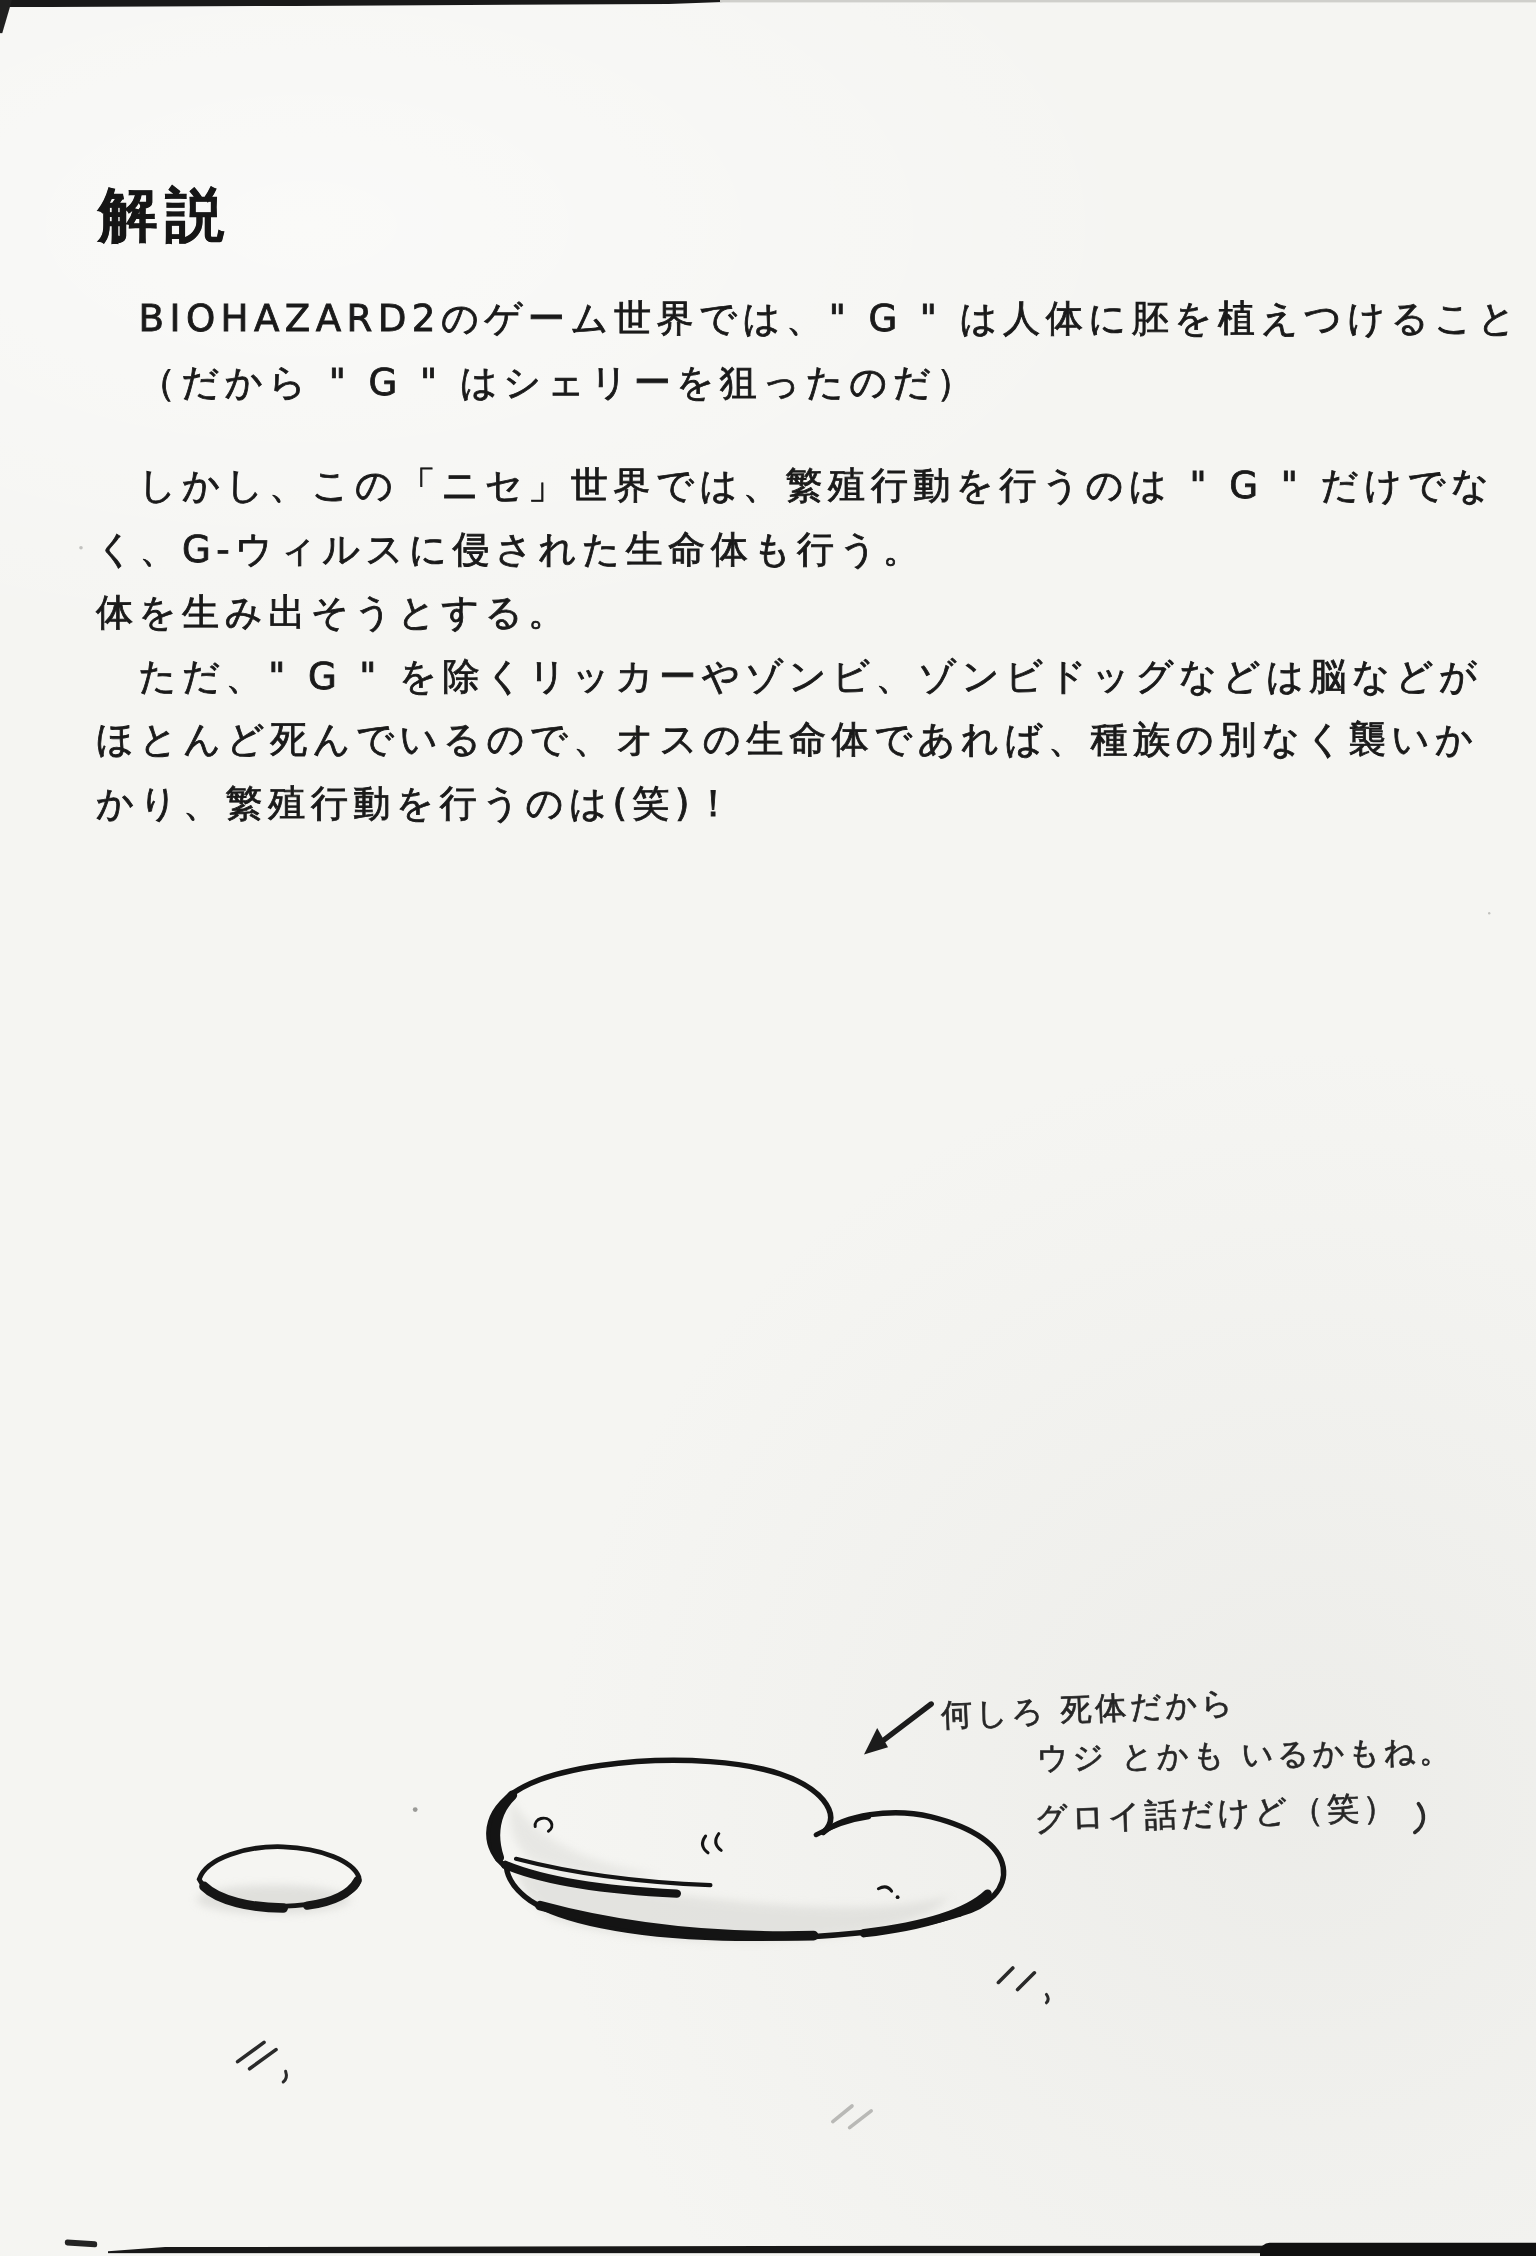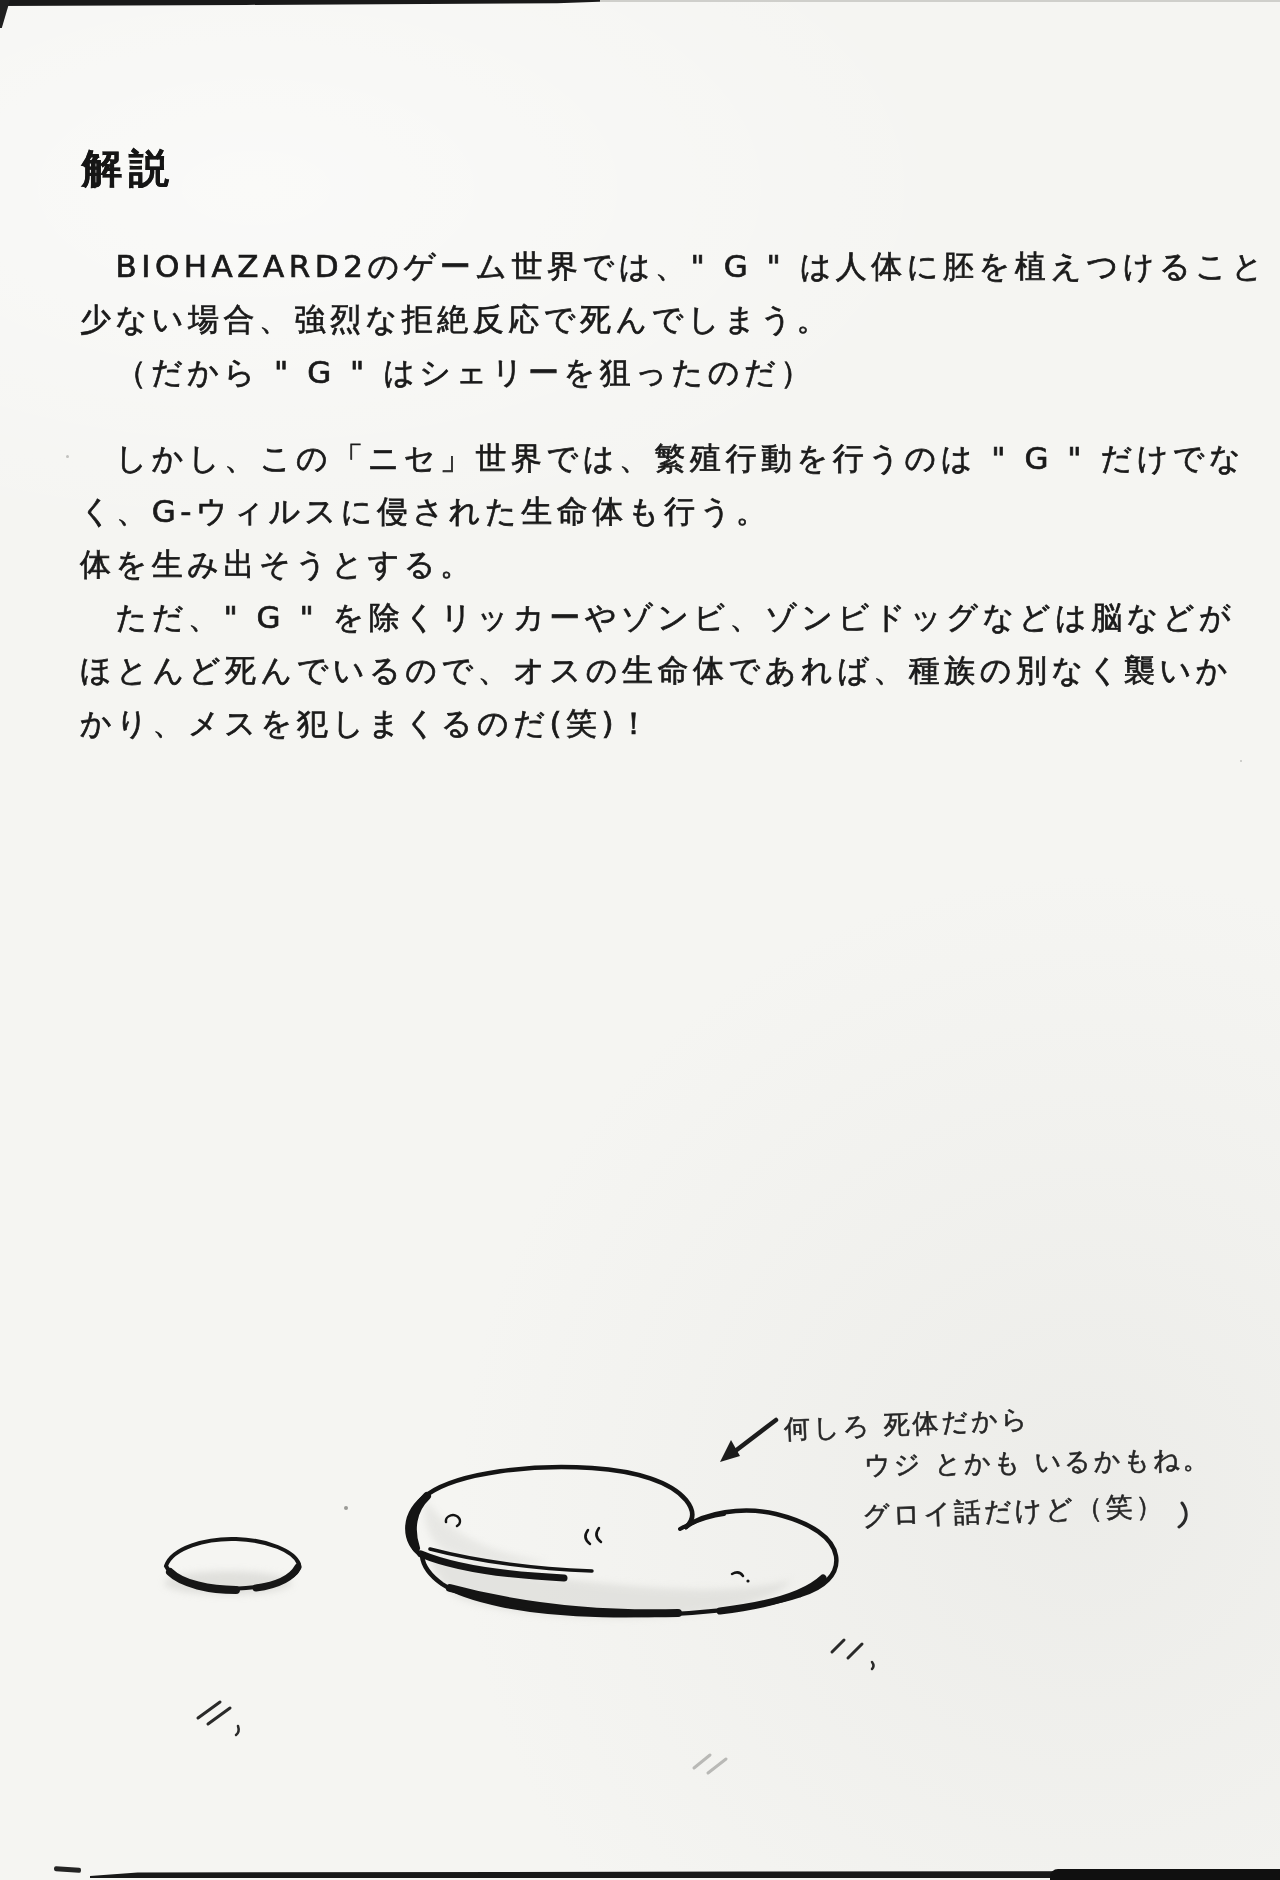--- a/index.html
+++ b/index.html
@@ -49,21 +49,21 @@
   .edge-bottom-dash {
     position: absolute; bottom: 8px; left: 54px; width: 27px; height: 5px;
     background: #242424; transform: rotate(4deg); border-radius: 2px;
   }
   .speck { position: absolute; background: #c2c2bf; border-radius: 50%; }
 
   
   .title {
     position: absolute;
     left: 82px; top: 114px;
-    font-size: 40px;
+    font-size: 49px;
     font-weight: bold;
     letter-spacing: 7px;
     color: #161616;
     -webkit-text-stroke: 0.5px #161616;
   }
   .body-text {
     position: absolute;
     left: 80px; top: 240px;
     width: 1165px;
   }
@@ -114,30 +114,29 @@
   <div class="edge-bottom-corner"></div>
   <div class="edge-bottom-dash"></div>
   <div class="speck" style="left:66px; top:455px; width:3px; height:3px;"></div>
   <div class="speck" style="left:1240px; top:760px; width:2px; height:2px;"></div>
 
   <h1 class="title">解説</h1>
 
   <div class="body-text">
     <div class="paragraph">
       <div class="line">　BIOHAZARD2のゲーム世界では、" G " は人体に胚を植えつけること</div>
-      <div class="line">少ない場合、強烈な拒絶反応で死んでしまう。</div>
       <div class="line">　（だから " G " はシェリーを狙ったのだ）</div>
     </div>
     <div class="paragraph">
       <div class="line">　しかし、この「ニセ」世界では、繁殖行動を行うのは " G " だけでな</div>
       <div class="line">く、G-ウィルスに侵された生命体も行う。</div>
       <div class="line">体を生み出そうとする。</div>
       <div class="line">　ただ、" G " を除くリッカーやゾンビ、ゾンビドッグなどは脳などが</div>
       <div class="line">ほとんど死んでいるので、オスの生命体であれば、種族の別なく襲いか</div>
-      <div class="line">かり、メスを犯しまくるのだ(笑)！</div>
+      <div class="line">かり、繁殖行動を行うのは(笑)！</div>
     </div>
   </div>
 
   <div class="arrow-wrap">
     <svg width="72" height="58" viewBox="0 0 72 58">
       <line x1="64" y1="8" x2="22" y2="40" stroke="#1c1c1c" stroke-width="4.5" stroke-linecap="round"></line>
       <polygon points="8,50 28,44 19,28" fill="#1c1c1c"></polygon>
     </svg>
   </div>
 

